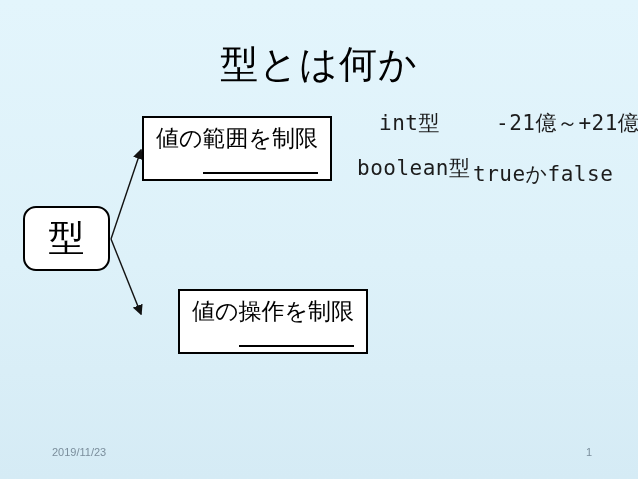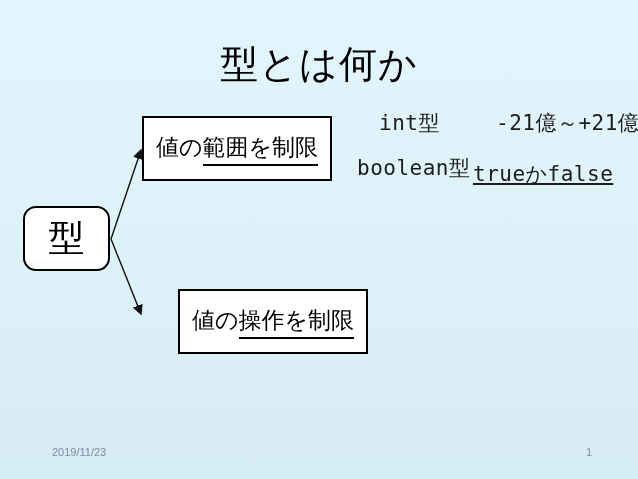--- a/index.html
+++ b/index.html
@@ -38,21 +38,21 @@
     left: 142px;
     width: 190px;
     height: 65px;
     font-size: 23px;
   }
   .limit-box.range { top: 116px; }
   .limit-box.operation { top: 289px; margin-left: 36px; }
   .underlined {
     display: inline-block;
     border-bottom: 2px solid #000000;
-    padding-bottom: 1px;
+    padding-bottom: 18px;
   }
   .root-box {
     left: 23px;
     top: 206px;
     width: 87px;
     height: 65px;
     border-radius: 13px;
     font-size: 36px;
   }
   .connector-layer {
@@ -66,21 +66,21 @@
     font-family: "DejaVu Sans Mono", "Liberation Mono", monospace;
     font-size: 21px;
     line-height: 24px;
     color: #1c1c1c;
     letter-spacing: 0.5px;
     white-space: nowrap;
   }
   .ex-int-label   { left: 379px; top: 111px; }
   .ex-int-value   { left: 496px; top: 111px; }
   .ex-bool-label  { left: 345px; top: 156px; margin-left: 12px; }
-  .ex-bool-value  { left: 473px; top: 162px; text-decoration: underline; }
+  .ex-bool-value  { left: 473px; top: 162px; }
   .footer-text {
     position: absolute;
     top: 445px;
     font-size: 11px;
     line-height: 15px;
     color: #7b8e9c;
   }
   .footer-date { left: 52px; }
   .slide-number { left: 586px; }
 </style>

